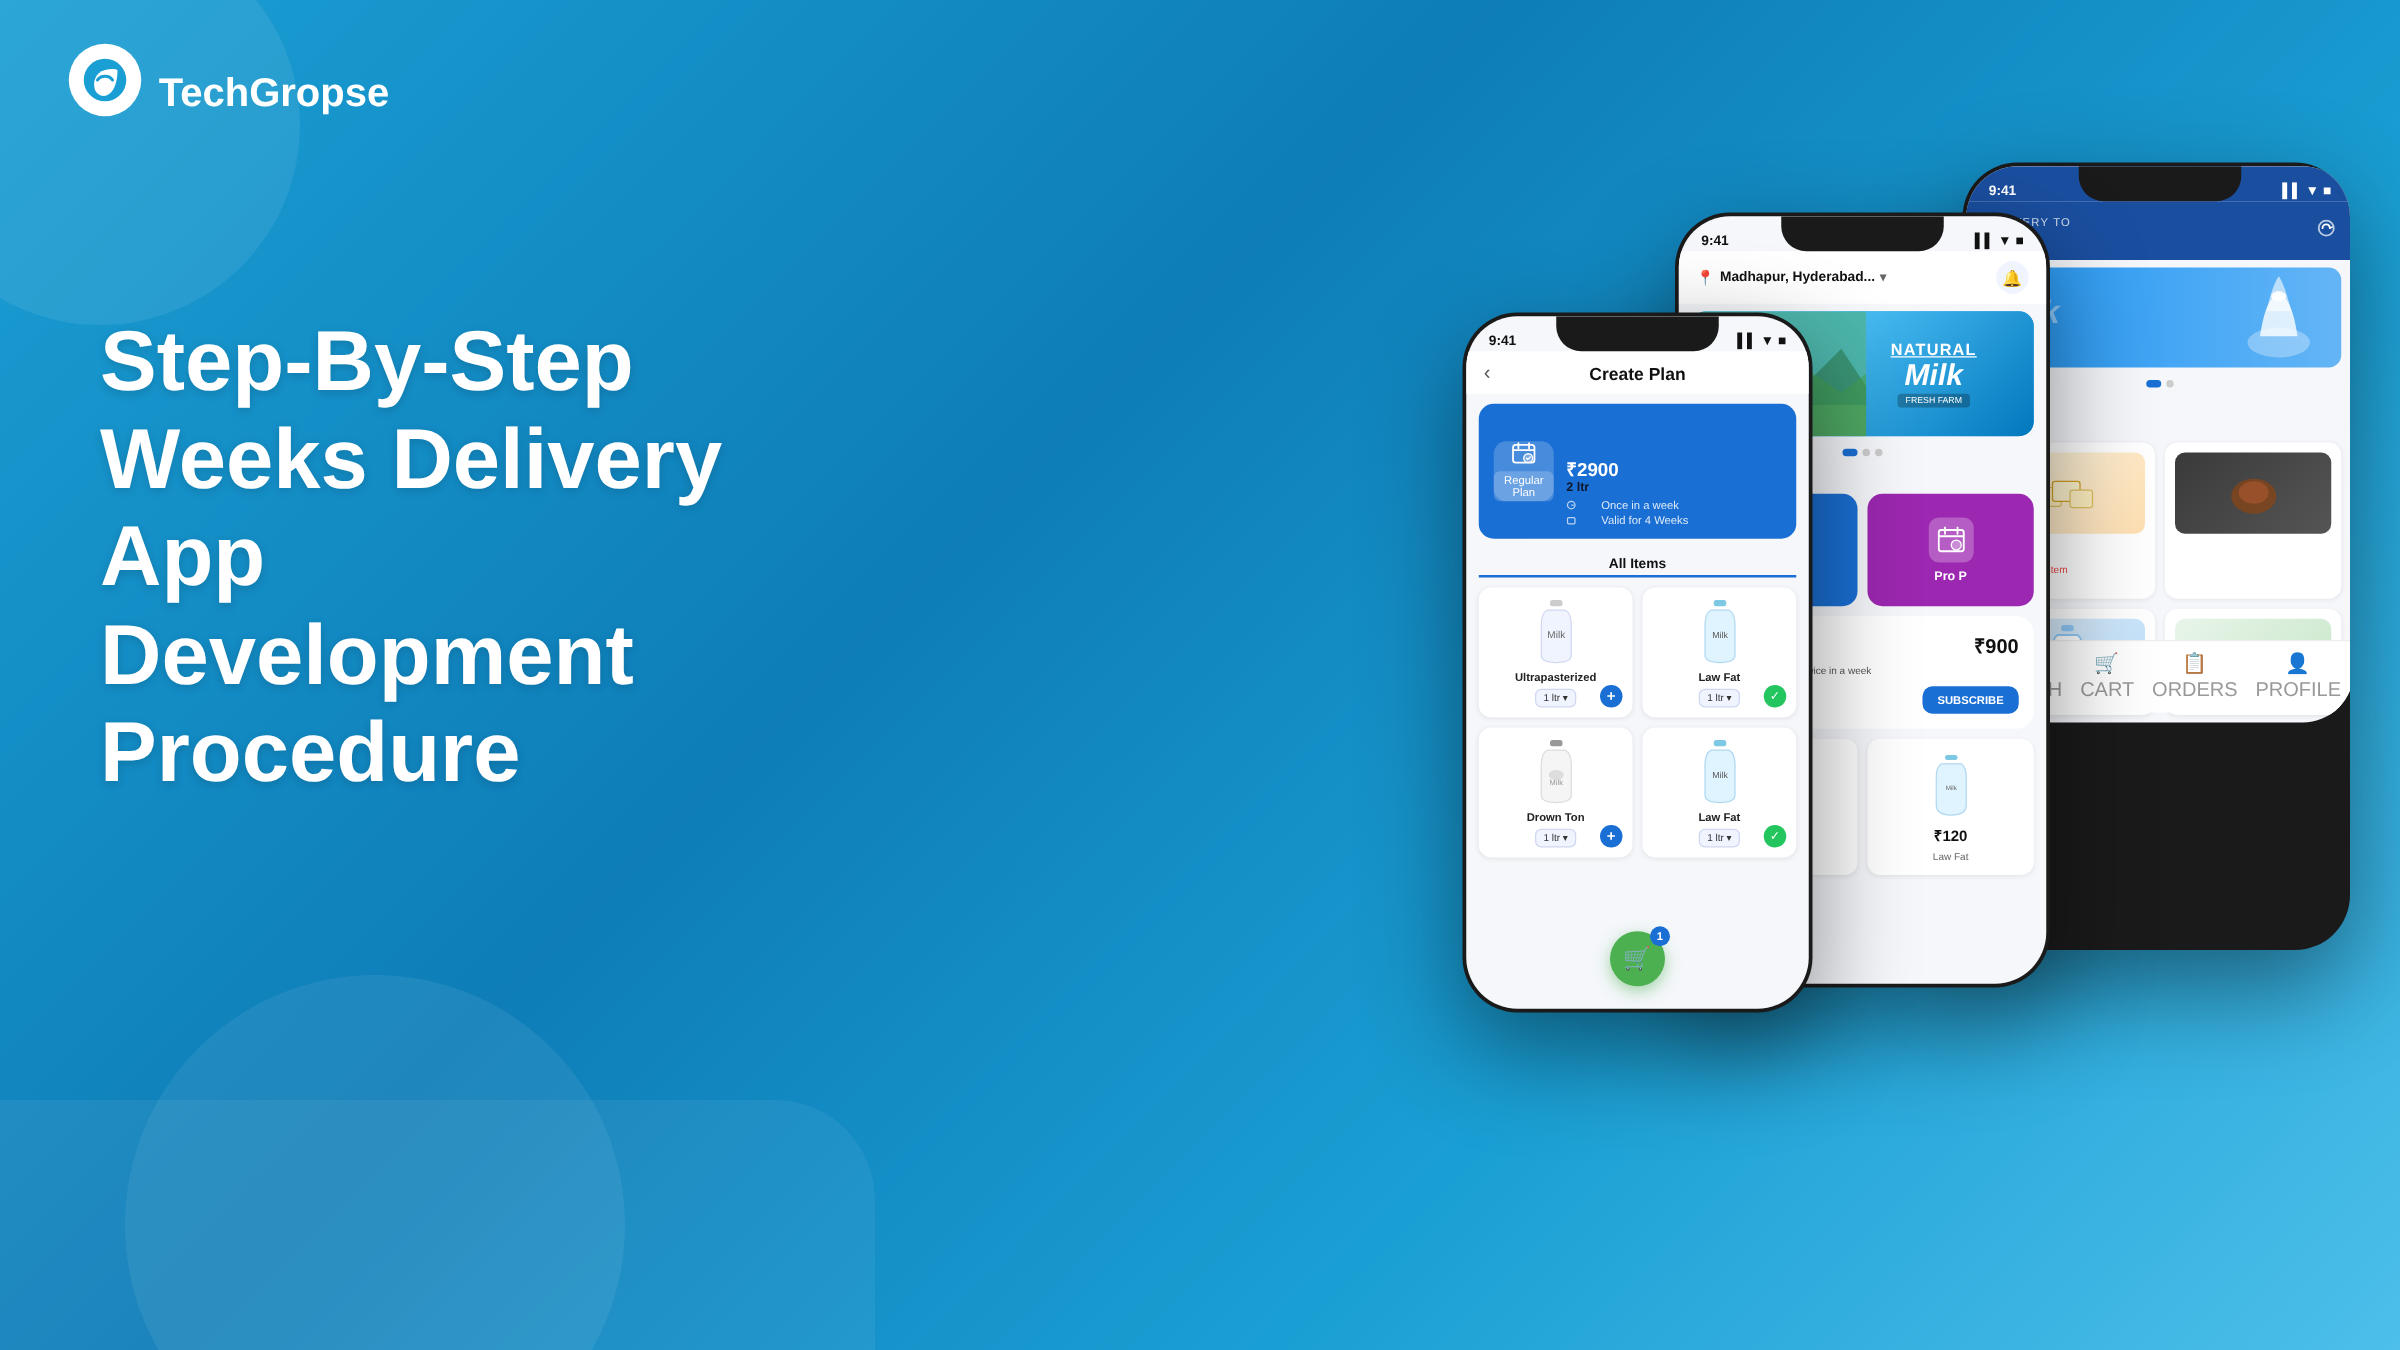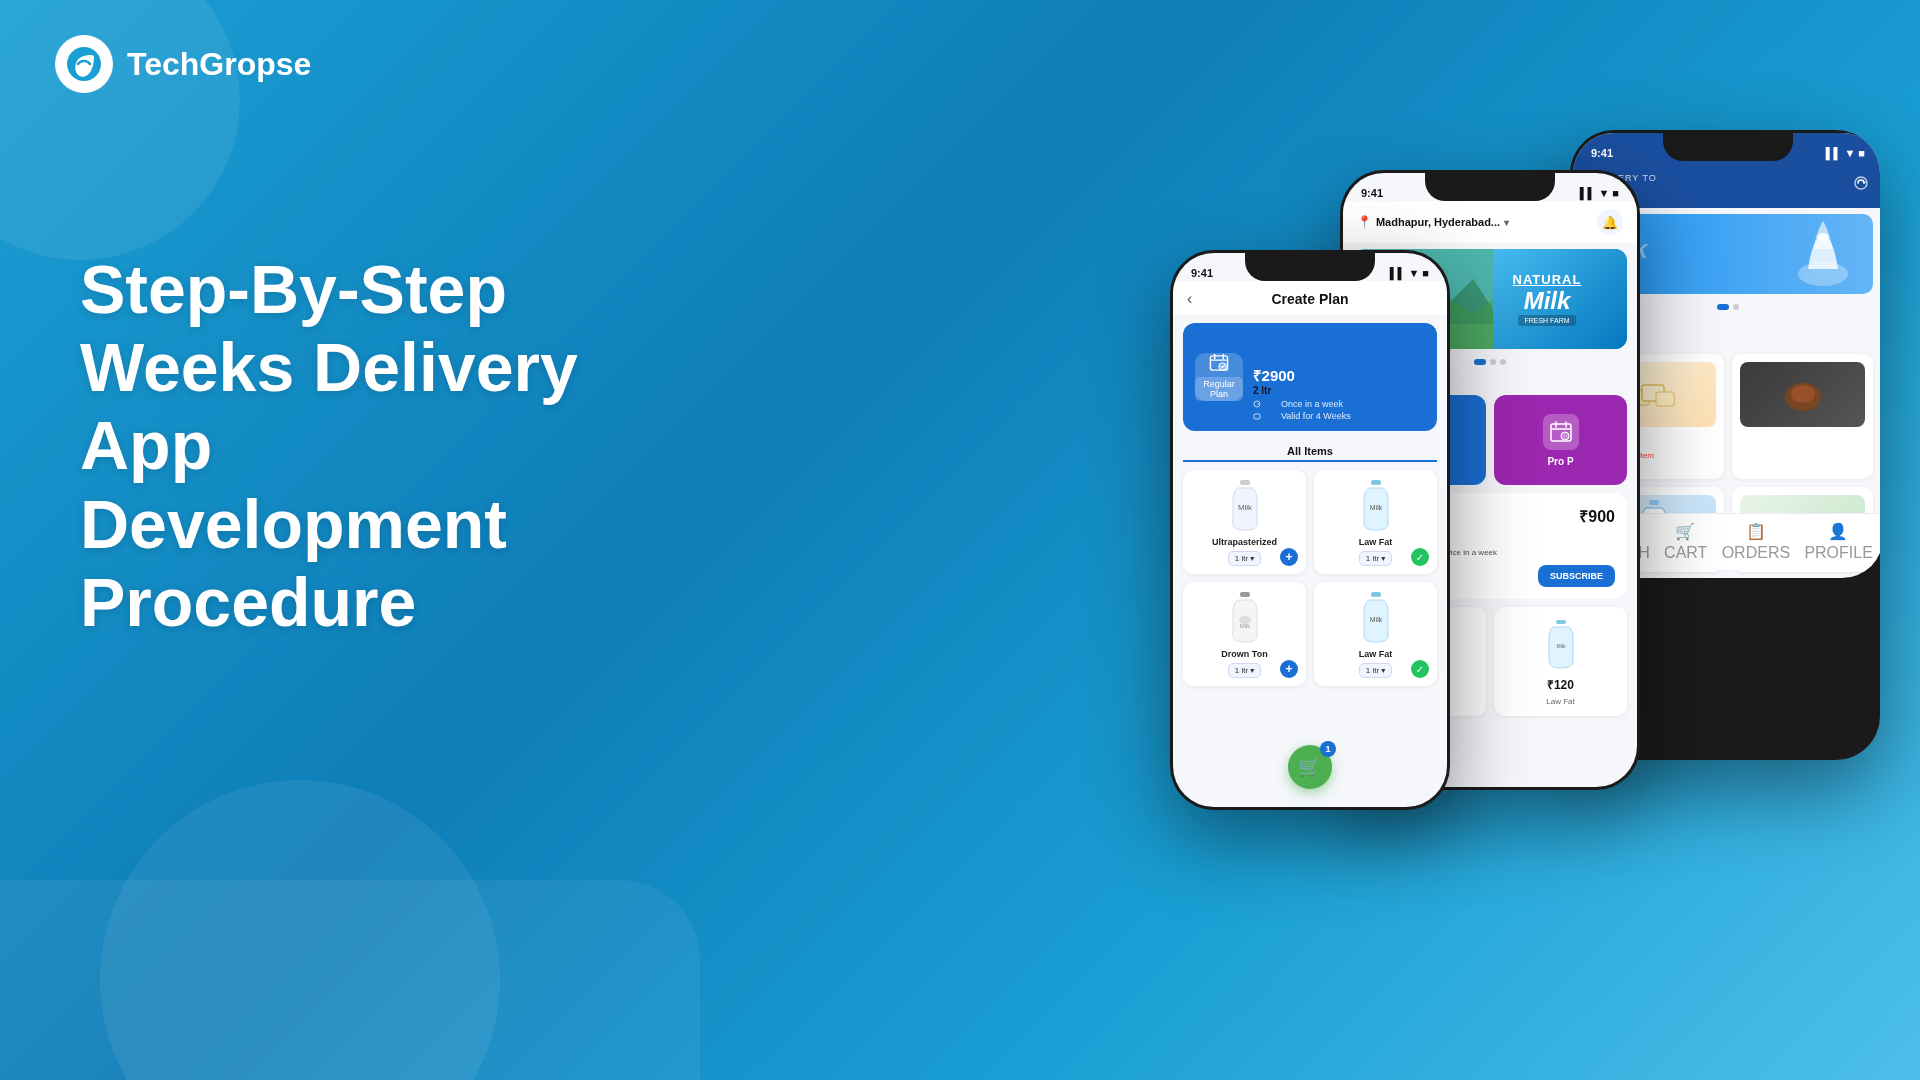--- a/index.html
+++ b/index.html
@@ -40,21 +40,21 @@
       background: rgba(255,255,255,0.06);
       border-radius: 0 80px 0 0;
     }
 
     
     .logo-area {
       position: absolute;
       top: 35px;
       left: 55px;
       display: flex;
-      align-items: center;
+      align-items: flex-end;
       gap: 14px;
     }
     .logo-icon {
       width: 58px;
       height: 58px;
       background: white;
       border-radius: 50%;
       display: flex;
       align-items: center;
       justify-content: center;
@@ -861,21 +861,21 @@
               <line x1="6" y1="1" x2="6" y2="6" stroke="white" stroke-width="1.5" stroke-linecap="round"></line>
               <line x1="16" y1="1" x2="16" y2="6" stroke="white" stroke-width="1.5" stroke-linecap="round"></line>
               <circle cx="15" cy="15" r="4" fill="rgba(255,255,255,0.3)" stroke="white" stroke-width="1"></circle>
             </svg>
           </div>
           <div class="plan-box-name">Pro P</div>
         </div>
       </div>
 
       <div class="subscription-section">
-        <div style="display:flex;justify-content:space-between;align-items:flex-start;margin-bottom:21px;">
+        <div style="display:flex;justify-content:space-between;align-items:flex-start;margin-bottom:5px;">
           <div>
             <div style="font-size:8px;color:#888;">terday</div>
             <div class="sub-meta">
               <div class="sub-meta-item">
                 <svg width="8" height="8" viewBox="0 0 8 8">
                     <rect x="1" y="2" width="6" height="5" rx="1" fill="none" stroke="#1a6fd4" stroke-width="1"></rect>
                   </svg>
                 <span>Valid for 4 weeks</span>
               </div>
             </div>

